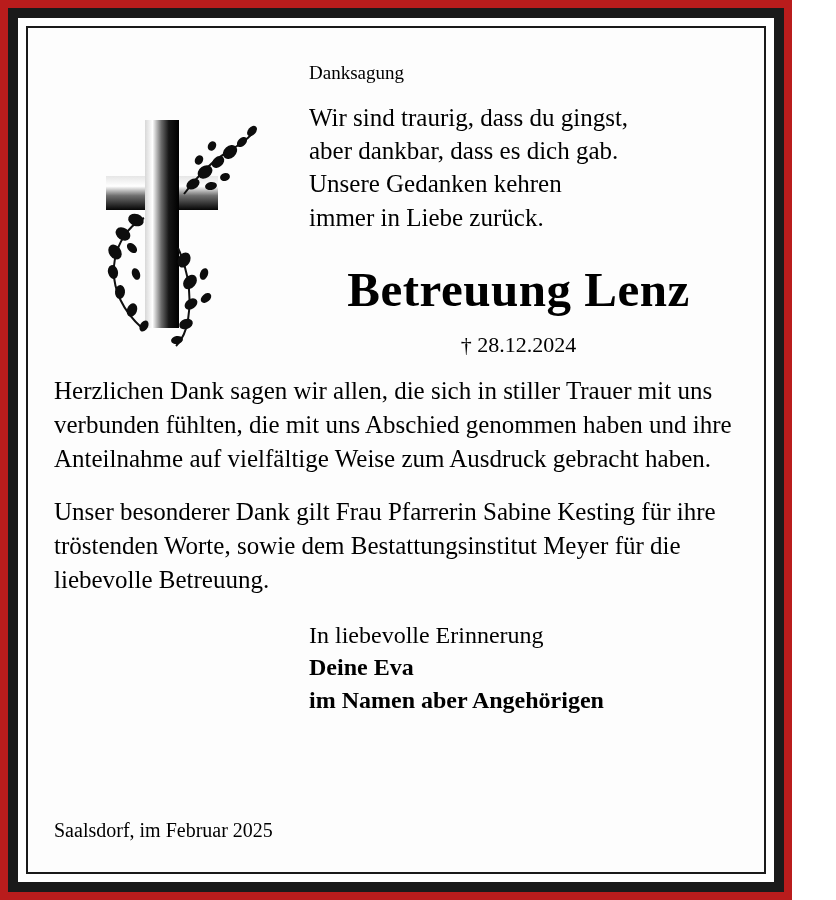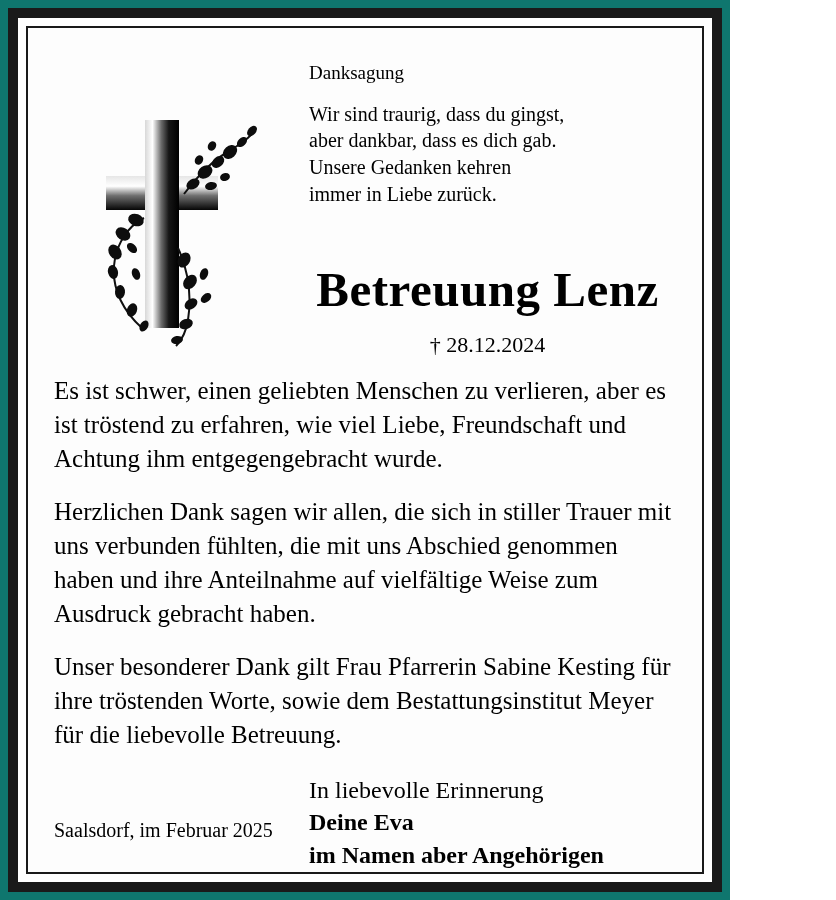--- a/index.html
+++ b/index.html
@@ -8,24 +8,24 @@
     background: #ffffff;
   }
   body {
     width: 836px;
     height: 900px;
     font-family: "Liberation Serif", serif;
     color: #000000;
     overflow: hidden;
   }
   .page {
-    width: 730px;
+    width: 792px;
     height: 900px;
     box-sizing: border-box;
-    background: #0f766e;
+    background: #b91c1c;
     position: relative;
   }
   .frame-outer {
     position: absolute;
     left: 8px;
     top: 8px;
     right: 8px;
     bottom: 8px;
     border: 10px solid #1a1a1a;
     background: #ffffff;
@@ -73,21 +73,21 @@
     left: 255px;
     top: 16px;
     right: 0;
   }
   .danksagung {
     font-size: 19px;
     line-height: 1.2;
     margin-bottom: 16px;
   }
   .verse {
-    font-size: 20px;
+    font-size: 25px;
     line-height: 1.33;
     white-space: pre-line;
   }
 
   .name {
     position: absolute;
     left: 255px;
     top: 218px;
     right: 10px;
     text-align: center;
@@ -210,21 +210,20 @@
 aber dankbar, dass es dich gab.
 Unsere Gedanken kehren
 immer in Liebe zurück.</div>
           </div>
 
           <div class="name">Betreuung Lenz</div>
           <div class="death-date">† 28.12.2024</div>
         </div>
 
         <div class="body-text">
-          <p class="para">Es ist schwer, einen geliebten Menschen zu verlieren, aber es ist tröstend zu erfahren, wie viel Liebe, Freundschaft und Achtung ihm entgegengebracht wurde.</p>
           <p class="para">Herzlichen Dank sagen wir allen, die sich in stiller Trauer mit uns verbunden fühlten, die mit uns Abschied genommen haben und ihre Anteilnahme auf vielfältige Weise zum Ausdruck gebracht haben.</p>
           <p class="para">Unser besonderer Dank gilt Frau Pfarrerin Sabine Kesting für ihre tröstenden Worte, sowie dem Bestattungsinstitut Meyer für die liebevolle Betreuung.</p>
         </div>
 
         <div class="closing">
           <div>In liebevolle Erinnerung</div>
           <div class="bold">Deine Eva</div>
           <div class="bold">im Namen aber Angehörigen</div>
         </div>
 

